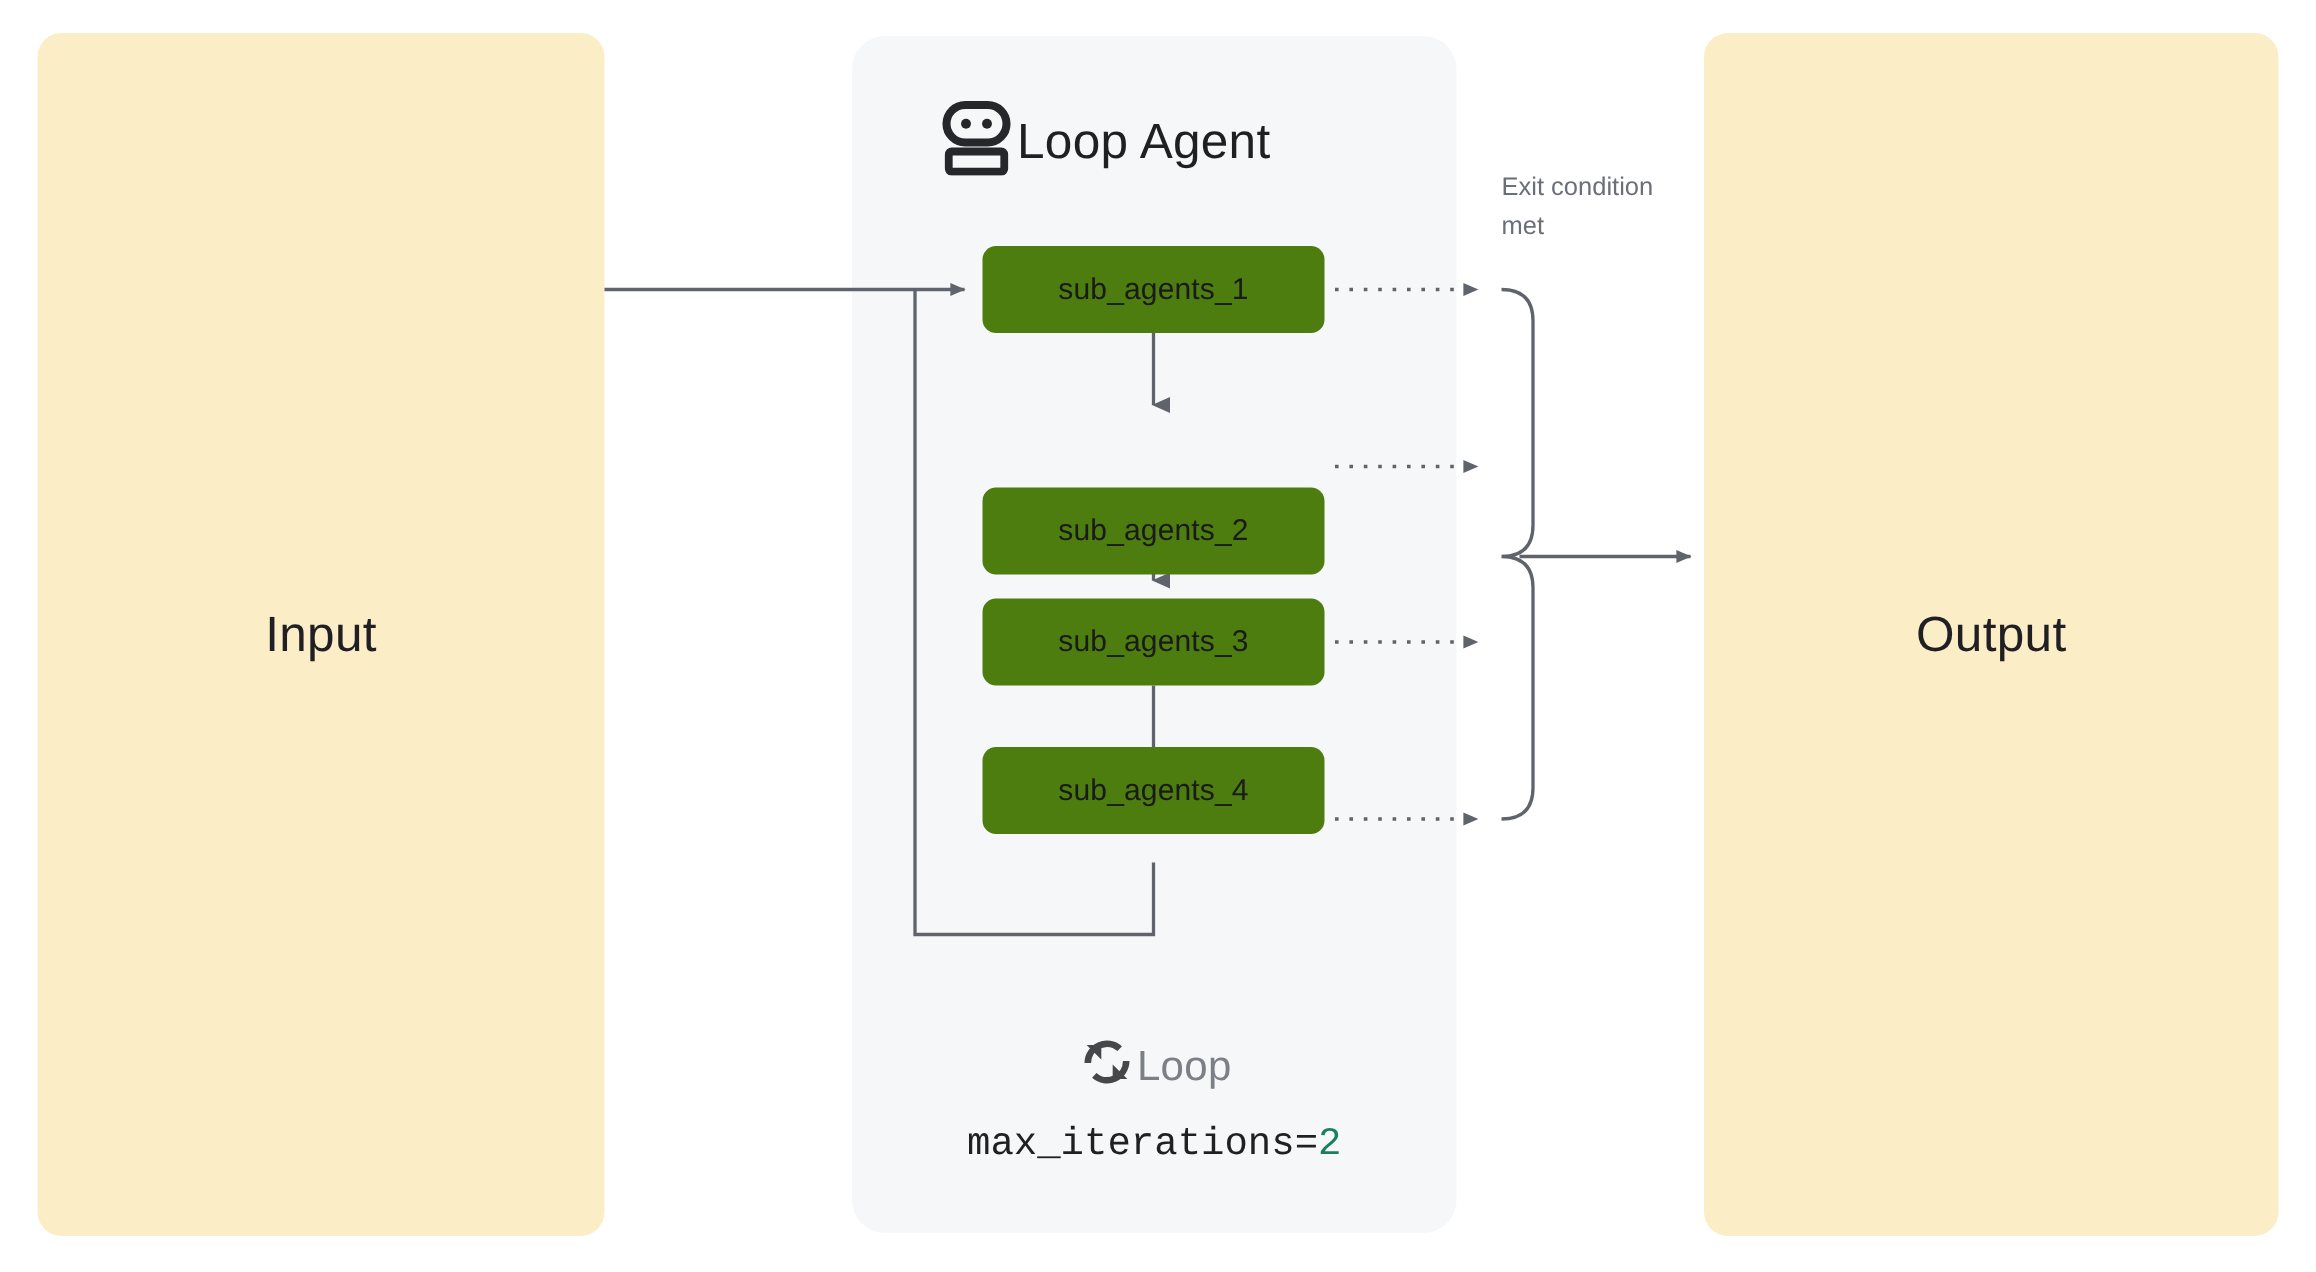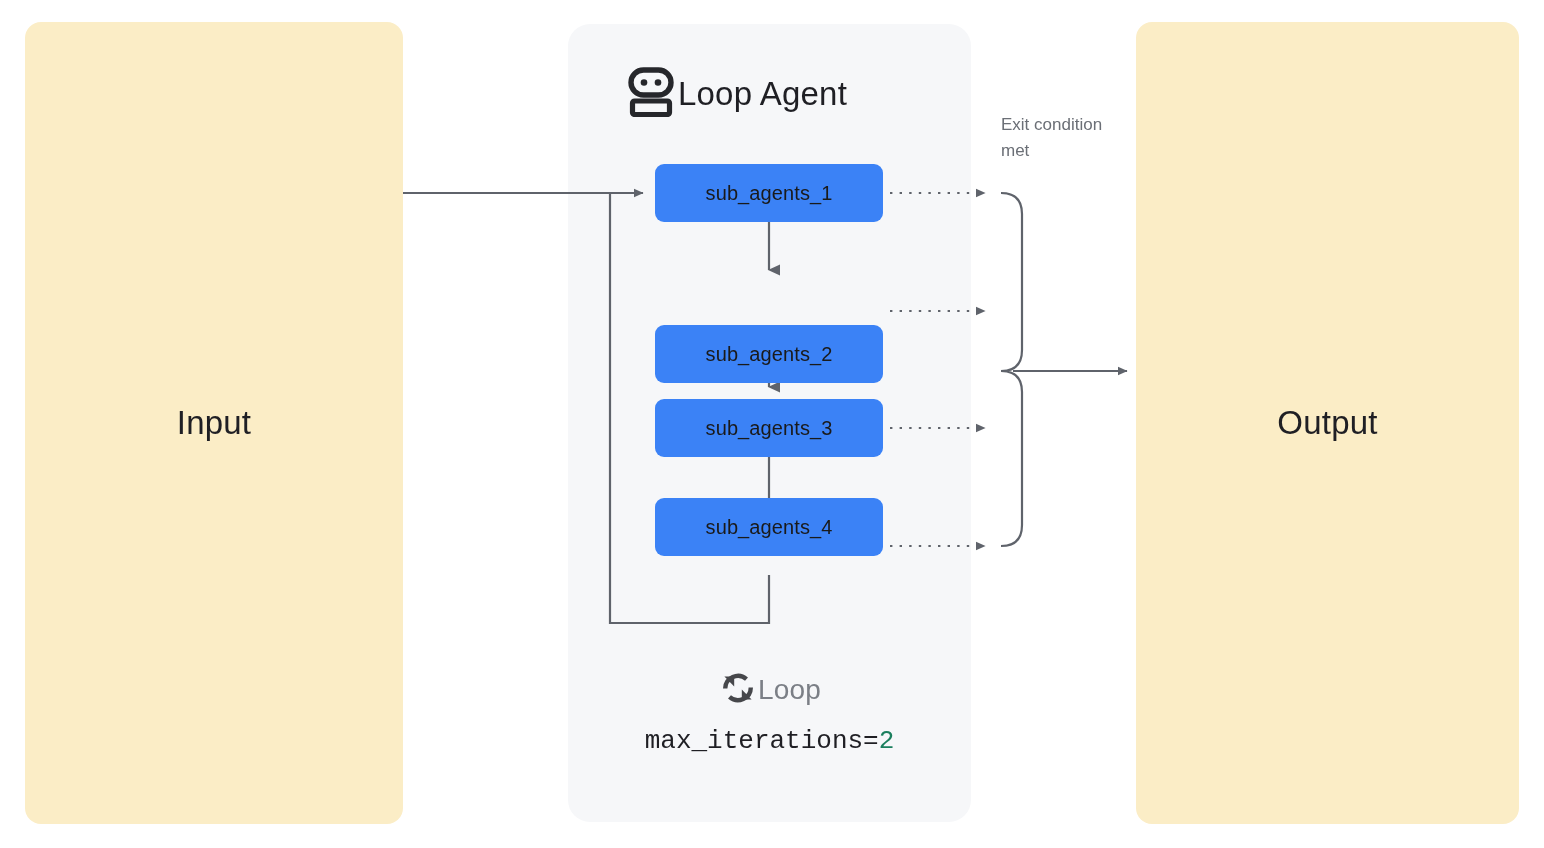--- a/index.html
+++ b/index.html
@@ -62,21 +62,21 @@
     color: #1f1f24;
     letter-spacing: 0.2px;
   }
 
   
   .agent-box {
     position: absolute;
     left: 655px;
     width: 228px;
     height: 58px;
-    background: #3b82f6;
+    background: #4d7c0f;
     border-radius: 9px;
     display: flex;
     align-items: center;
     justify-content: center;
   }
   .agent-label {
     font-size: 20px;
     color: #1a1a1a;
     letter-spacing: 0.1px;
   }
@@ -102,20 +102,21 @@
     position: absolute;
     left: 568px;
     top: 668px;
     width: 403px;
     text-align: center;
   }
   #loop-footer-row {
     display: flex;
     align-items: center;
     justify-content: center;
+    margin-top: 20px;
   }
   #loop-footer-label {
     font-size: 28px;
     color: #7b7f86;
     letter-spacing: 0.2px;
   }
   #loop-config {
     margin-top: 14px;
     font-family: "Liberation Mono", "DejaVu Sans Mono", monospace;
     font-size: 26px;

